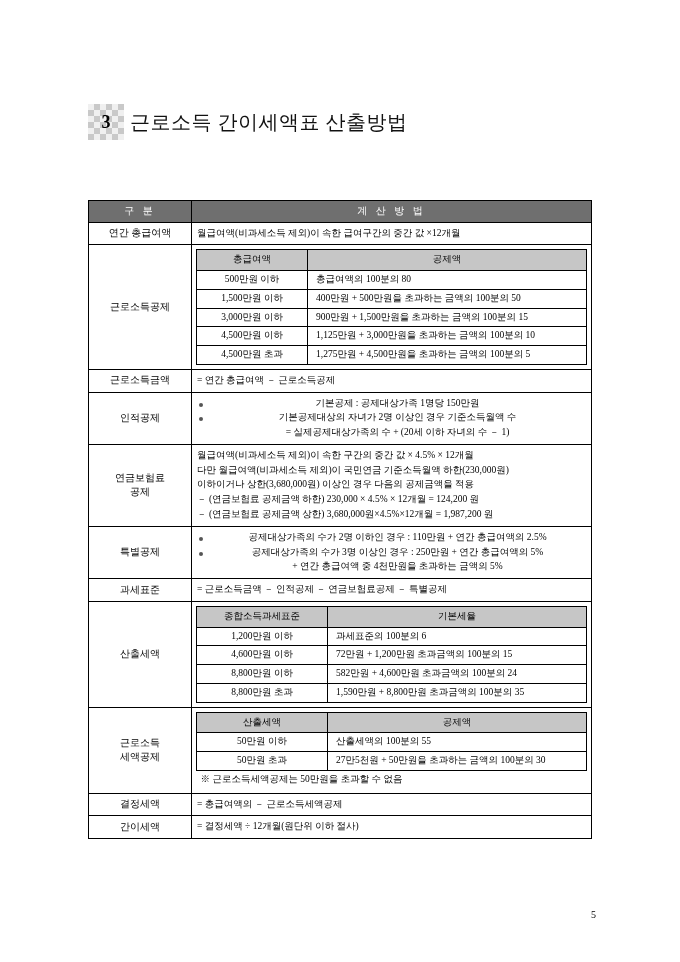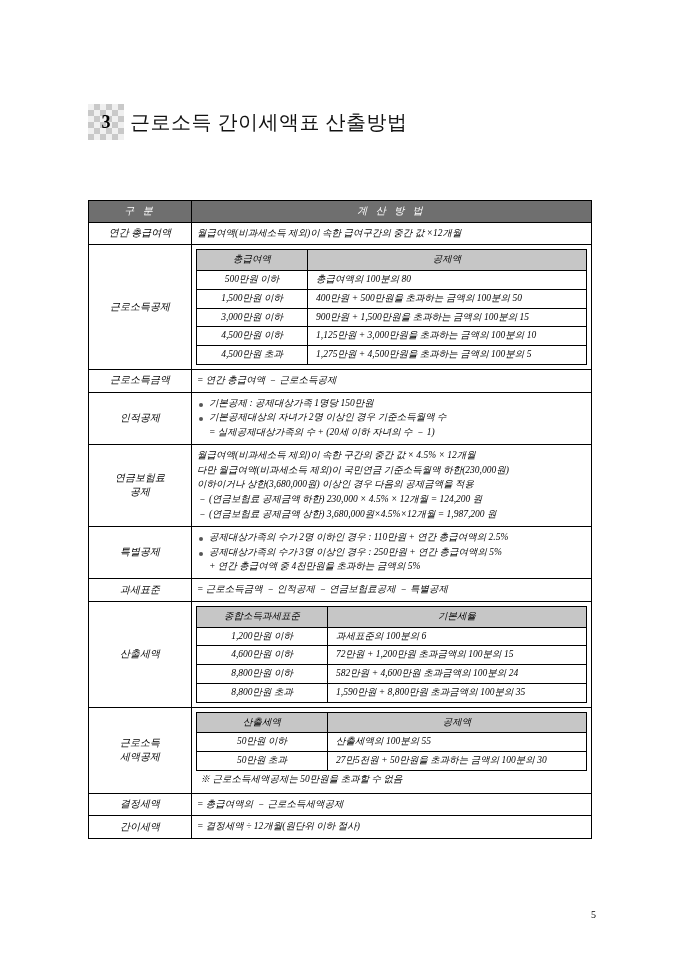--- a/index.html
+++ b/index.html
@@ -53,21 +53,20 @@
     letter-spacing: 0.5px;
     color: #111;
     white-space: nowrap;
   }
   
   .tbl-wrap {
     position: absolute;
     left: 88px;
     top: 200px;
     width: 504px;
-    font-style: italic;
   }
   table.main {
     border-collapse: collapse;
     width: 504px;
     table-layout: fixed;
     font-size: 9.5px;
     line-height: 1.45;
   }
   table.main > tbody > tr > td,
   table.main > tbody > tr > th {
@@ -110,20 +109,21 @@
     font-size: 9.5px;
     padding: 3px 0;
   }
   table.sub .c1 { text-align: center; }
   table.sub .c2 { text-align: left; padding-left: 8px; }
   .nest-cell { padding: 4px !important; }
   ul.bullets {
     margin: 0;
     padding: 0;
     list-style: none;
+    text-align: center;
   }
   ul.bullets li {
     padding-left: 12px;
     position: relative;
     margin: 1px 0;
   }
   ul.bullets li.dot::before {
     content: "";
     position: absolute;
     left: 2px;

